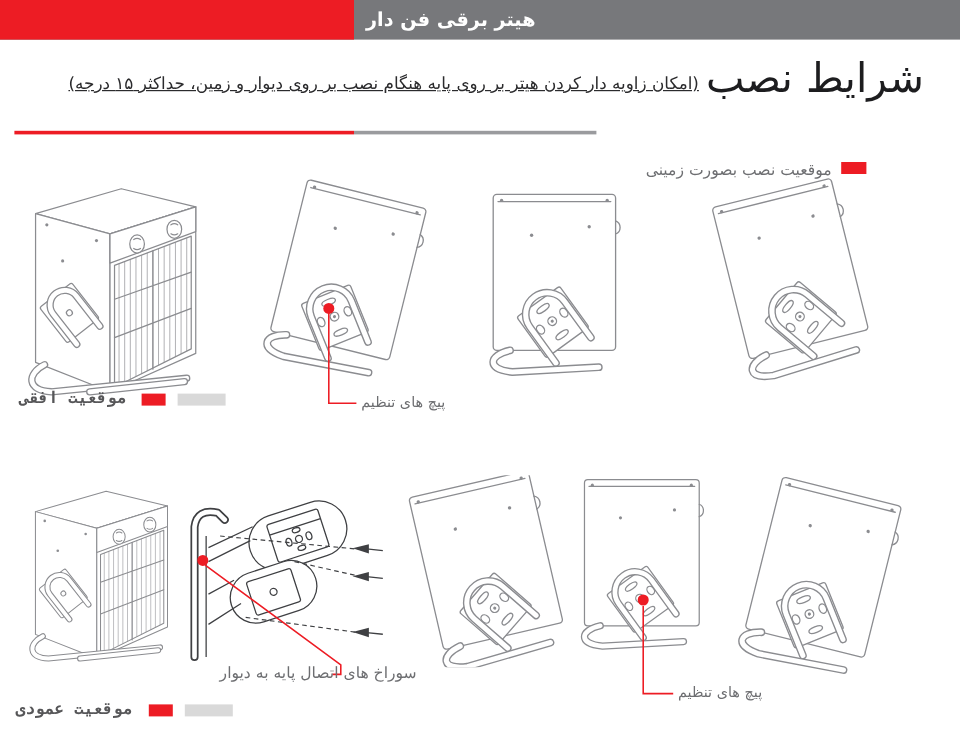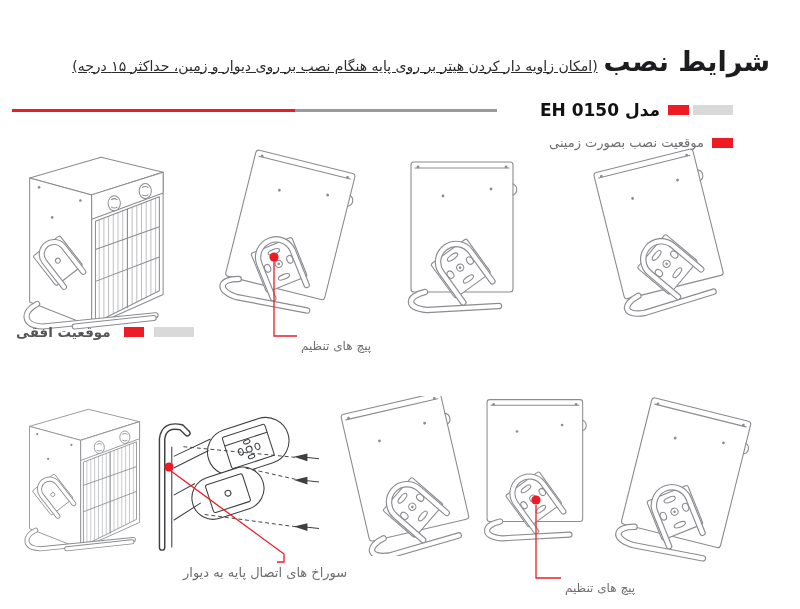--- a/index.html
+++ b/index.html
@@ -17,48 +17,48 @@
 
   
   .hdr{position:absolute;top:0;left:0;width:800px;height:33px;background:var(--hdr-gray);}
   .hdr-red{position:absolute;top:0;left:0;width:295px;height:33px;background:var(--red);}
   .hdr-title{position:absolute;top:0;left:305px;height:33px;line-height:33px;color:#fff;
     font-size:16px;font-weight:bold;direction:rtl;}
 
   
   .intro{position:absolute;top:46px;right:30px;left:30px;direction:rtl;text-align:right;
     display:flex;align-items:center;justify-content:flex-start;gap:6px;}
-  .intro-h{font-size:27px;font-weight:bold;color:var(--txt-dark);}
+  .intro-h{font-size:34px;font-weight:normal;color:var(--txt-dark);}
   .intro-d{font-size:14px;color:#2b2b2d;padding-top:8px;text-decoration:underline;}
 
   
   .divider{position:absolute;top:109px;left:12px;height:3px;width:485px;}
   .divider .r{position:absolute;left:0;top:0;width:283px;height:3px;background:var(--red);}
   .divider .g{position:absolute;left:283px;top:0;width:202px;height:3px;background:#9a9b9e;}
 
   .tag-red{display:inline-block;width:21px;height:10px;background:var(--red);}
   .tag-gray{display:inline-block;width:40px;height:10px;background:var(--bar-gray);}
 
   .model-row{position:absolute;top:100px;right:67px;display:flex;align-items:center;gap:4px;direction:ltr;}
   .model-txt{font-size:17px;font-weight:bold;color:#111;direction:rtl;margin-right:4px;}
 
-  .sec-row{position:absolute;right:67px;display:flex;align-items:center;gap:4px;direction:ltr;}
+  .sec-row{position:absolute;right:78px;display:flex;gap:4px;direction:ltr;}
   .sec-row.ground{top:135px;}
   .sec-row.wall{top:376px;}
   .sec-txt{font-size:13px;color:var(--txt-gray);direction:rtl;margin-right:4px;}
 
   
-  .pos-row{position:absolute;display:flex;align-items:center;gap:10px;direction:ltr;}
+  .pos-row{position:absolute;display:flex;align-items:center;gap:10px;direction:ltr;font-family:Liberation Mono, monospace;}
   .pos-txt{font-size:13.5px;font-weight:bold;color:#565658;direction:rtl;margin-right:3px;}
   .pos-row .tag-red{width:20px;}
   .pos-row .tag-gray{width:40px;}
   .pos-h{left:16px;top:324px;}
   .pos-v{left:13px;top:583px;}
 
-  .callout-label{position:absolute;font-size:12px;color:var(--txt-gray);direction:rtl;white-space:nowrap;margin-top:11px;}
+  .callout-label{position:absolute;font-size:12px;color:var(--txt-gray);direction:rtl;white-space:nowrap;}
   .cl-1{left:301px;top:328px;}
   .cl-2{left:183px;top:554px;font-size:13px;}
   .cl-3{left:565px;top:570px;}
 
   .draw{position:absolute;}
 
   
   .flt{fill:#fff;stroke:var(--line);stroke-width:1.1;stroke-linejoin:round;}
   .ln{fill:none;stroke:var(--line);stroke-width:1.1;stroke-linejoin:round;stroke-linecap:round;}
   .thin{fill:none;stroke:var(--line);stroke-width:0.6;}
@@ -154,36 +154,35 @@
         <path class="lnd" d="M24,52 L62,34 M24,64 L60,46 M24,92 L46,80 M24,118 L52,100"></path>
         <path class="dash" d="M34,42 L160,54 M98,64 L160,78 M56,112 L160,126"></path>
         <polygon class="arr" points="148,52.5 162,49 162,57"></polygon>
         <polygon class="arr" points="148,76.5 162,73 162,81"></polygon>
         <polygon class="arr" points="148,124.5 162,121 162,129"></polygon>
         <path class="lnd" d="M160,53 l14,1.5 M160,77 l14,1.5 M160,125 l14,1.5"></path>
       </symbol>
     </defs>
   </svg>
 
+  <div class="hdr">
+    <div class="hdr-red"></div>
+    <div class="hdr-title">هیتر برقی فن دار</div>
+  </div>
 
   <div class="intro">
     <span class="intro-h">شرایط نصب</span>
     <span class="intro-d">(امکان زاویه دار کردن هیتر بر روی پایه هنگام نصب بر روی دیوار و زمین، حداکثر ۱۵ درجه)</span>
   </div>
 
   <div class="divider">
     <div class="r"></div>
     <div class="g"></div>
   </div>
 
-  <div class="model-row">
-    <span class="model-txt">مدل EH 0150</span>
-    <span class="tag-red"></span>
-    <span class="tag-gray"></span>
-  </div>
 
   <div class="sec-row ground">
     <span class="sec-txt">موقعیت نصب بصورت زمینی</span>
     <span class="tag-red"></span>
   </div>
 
   <svg class="draw" style="left:12px;top:146px" width="165" height="188" viewBox="0 0 170 200">
     <use href="#h3d"></use>
   </svg>
 
@@ -246,14 +245,19 @@
     <g>
       <polyline class="redln" points="536,505 536,578 561,578"></polyline>
       <circle class="reddot" cx="536" cy="500" r="4.6"></circle>
     </g>
   </svg>
 
   <div class="callout-label cl-1">پیچ های تنظیم</div>
   <div class="callout-label cl-2">سوراخ های اتصال پایه به دیوار</div>
   <div class="callout-label cl-3">پیچ های تنظیم</div>
 
+  <div class="pos-row pos-v">
+    <span class="pos-txt">موقعیت عمودی</span>
+    <span class="tag-red"></span>
+    <span class="tag-gray"></span>
+  </div>
 
 </div>
 
 </body></html>

